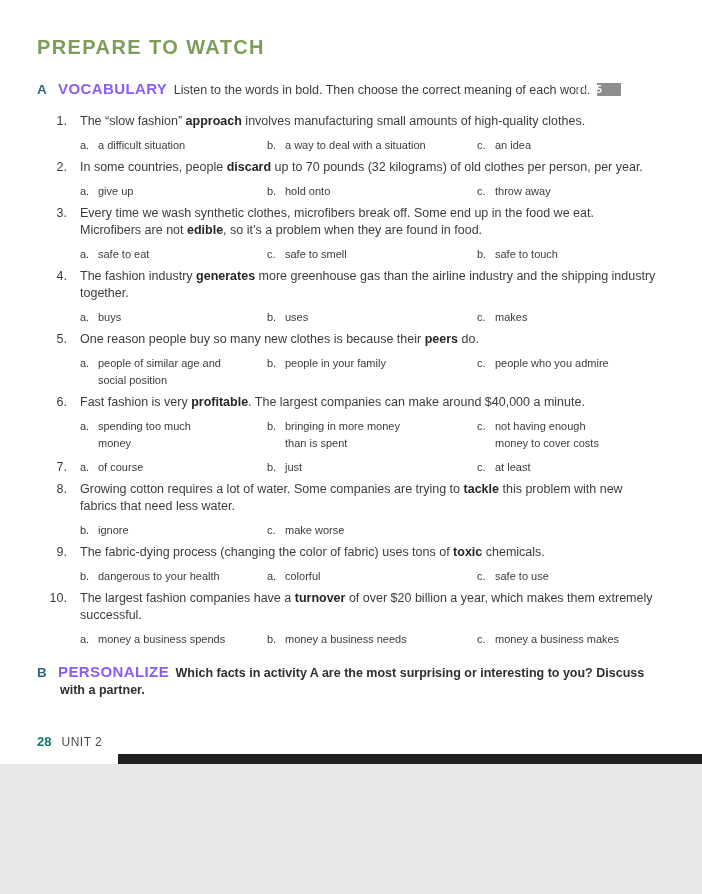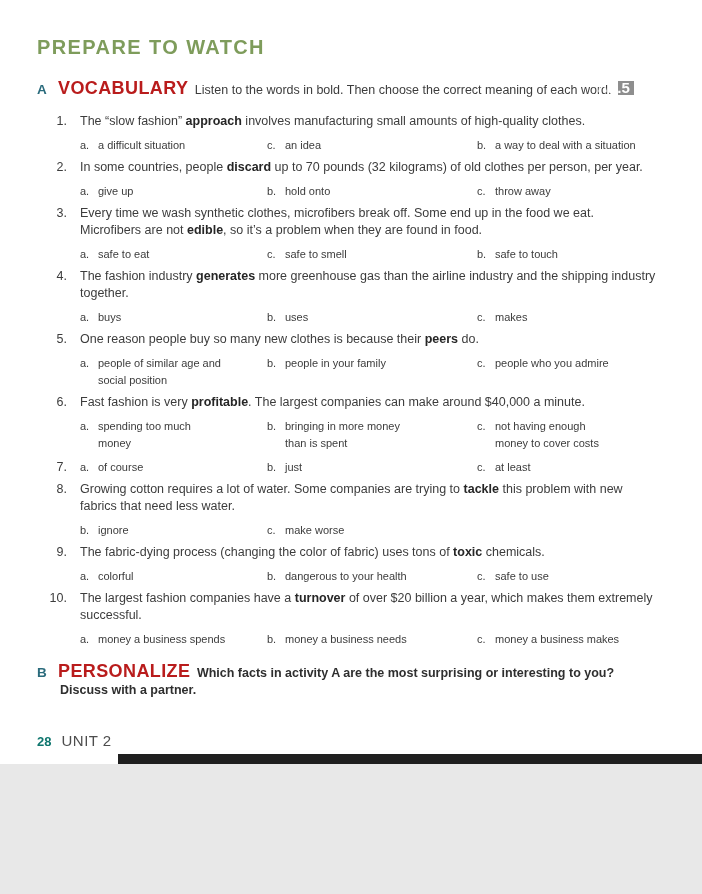--- a/index.html
+++ b/index.html
@@ -17,30 +17,30 @@
 
   .section-p {
     margin:0; font-size:12.5px; line-height:17px;
     padding-left:23px; text-indent:-23px; max-width:600px;
   }
   .section-letter {
     display:inline-block; width:21px; text-indent:0;
     font-weight:bold; font-size:13.5px; color:#2a6b7c;
   }
   .section-heading {
-    font-weight:bold; font-size:18px; color:#b91c1c;
+    font-weight:bold; font-size:15px; color:#8b5cf6;
     letter-spacing:0.4px; margin-right:3px;
   }
   .section-b { margin-top:15px; font-weight:bold; color:#2f2f2f; }
   .section-b .normal { font-weight:bold; }
 
   .audio-badge {
     display:inline-block; background:#8e8e8e; color:#ffffff;
-    font-size:15px; font-weight:bold; line-height:11px;
-    padding:1px 4px 1px 3px; margin-left:3px; vertical-align:1px;
+    font-size:10px; font-weight:bold; line-height:11px;
+    padding:1px 19px 1px 3px; margin-left:3px; vertical-align:1px;
     white-space:nowrap;
   }
   .audio-badge svg { vertical-align:-1px; margin-right:2px; }
 
   .questions { margin-top:14px; }
   .question { position:relative; padding-left:43px; margin-bottom:5px; }
   .qnum {
     position:absolute; left:0; top:0; width:30px; text-align:right;
     font-size:12.5px; line-height:17px;
   }
@@ -50,21 +50,21 @@
   .opts {
     display:grid; grid-template-columns:187px 210px 1fr;
     margin-top:7px; max-width:582px;
   }
   .opt { font-size:11px; line-height:17px; padding-left:18px; }
   .opt .letter { display:inline-block; width:18px; margin-left:-18px; }
   .opt .l2 { display:block; }
 
   .footer { position:absolute; left:37px; bottom:14px; }
   .page-number { font-size:13px; font-weight:bold; color:#0f766e; }
-  .unit-label { font-size:15px; color:#4d4d4d; letter-spacing:0.5px; margin-left:10px; }
+  .unit-label { font-size:12px; color:#4d4d4d; letter-spacing:0.5px; margin-left:10px; }
 
   .bottom-bar {
     position:absolute; left:118px; right:0; bottom:0; height:10px;
     background:#1f1f1f;
   }
 </style>
 </head>
 <body>
 
 <div class="page">
@@ -81,22 +81,22 @@
             <rect x="6.7" y="4.9" width="1.7" height="2.6" fill="#ffffff"></rect>
           </svg><span>2.5</span></span>
     </p>
 
     <div class="questions">
   <div class="question">
     <span class="qnum">1.</span>
     <p class="qtext"><span>The “slow fashion” </span><b>approach</b><span> involves manufacturing small amounts of high-quality clothes.</span></p>
     <div class="opts">
       <div class="opt"><span class="letter">a.</span><span>a difficult situation</span><span class="l2"></span></div>
+      <div class="opt"><span class="letter">b.</span><span>a way to deal with a situation</span><span class="l2"></span></div>
       <div class="opt"><span class="letter">c.</span><span>an idea</span><span class="l2"></span></div>
-      <div class="opt"><span class="letter">b.</span><span>a way to deal with a situation</span><span class="l2"></span></div>
     </div>
   </div>
 
   <div class="question">
     <span class="qnum">2.</span>
     <p class="qtext"><span>In some countries, people </span><b>discard</b><span> up to 70 pounds (32 kilograms) of old clothes per person, per year.</span></p>
     <div class="opts">
       <div class="opt"><span class="letter">a.</span><span>give up</span><span class="l2"></span></div>
       <div class="opt"><span class="letter">b.</span><span>hold onto</span><span class="l2"></span></div>
       <div class="opt"><span class="letter">c.</span><span>throw away</span><span class="l2"></span></div>
@@ -158,22 +158,22 @@
     <div class="opts">
       <div class="opt"><span class="letter">b.</span><span>ignore</span><span class="l2"></span></div>
       <div class="opt"><span class="letter">c.</span><span>make worse</span><span class="l2"></span></div>
     </div>
   </div>
 
   <div class="question">
     <span class="qnum">9.</span>
     <p class="qtext"><span>The fabric-dying process (changing the color of fabric) uses tons of </span><b>toxic</b><span> chemicals.</span></p>
     <div class="opts">
+      <div class="opt"><span class="letter">b.</span><span>dangerous to your health</span><span class="l2"></span></div>
       <div class="opt"><span class="letter">a.</span><span>colorful</span><span class="l2"></span></div>
-      <div class="opt"><span class="letter">b.</span><span>dangerous to your health</span><span class="l2"></span></div>
       <div class="opt"><span class="letter">c.</span><span>safe to use</span><span class="l2"></span></div>
     </div>
   </div>
 
   <div class="question">
     <span class="qnum">10.</span>
     <p class="qtext"><span>The largest fashion companies have a </span><b>turnover</b><span> of over $20 billion a year, which makes them extremely successful.</span></p>
     <div class="opts">
       <div class="opt"><span class="letter">a.</span><span>money a business spends</span><span class="l2"></span></div>
       <div class="opt"><span class="letter">b.</span><span>money a business needs</span><span class="l2"></span></div>

